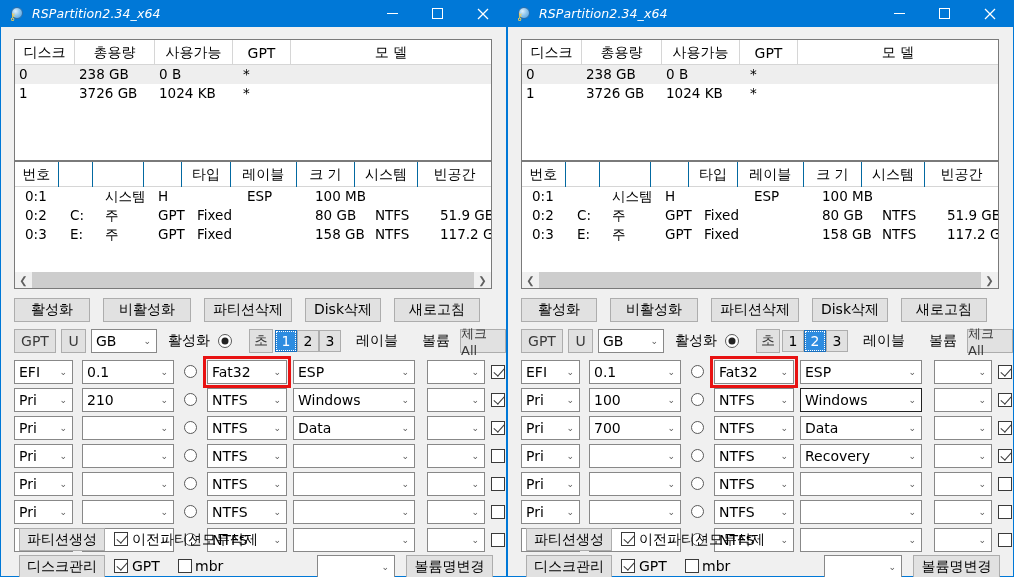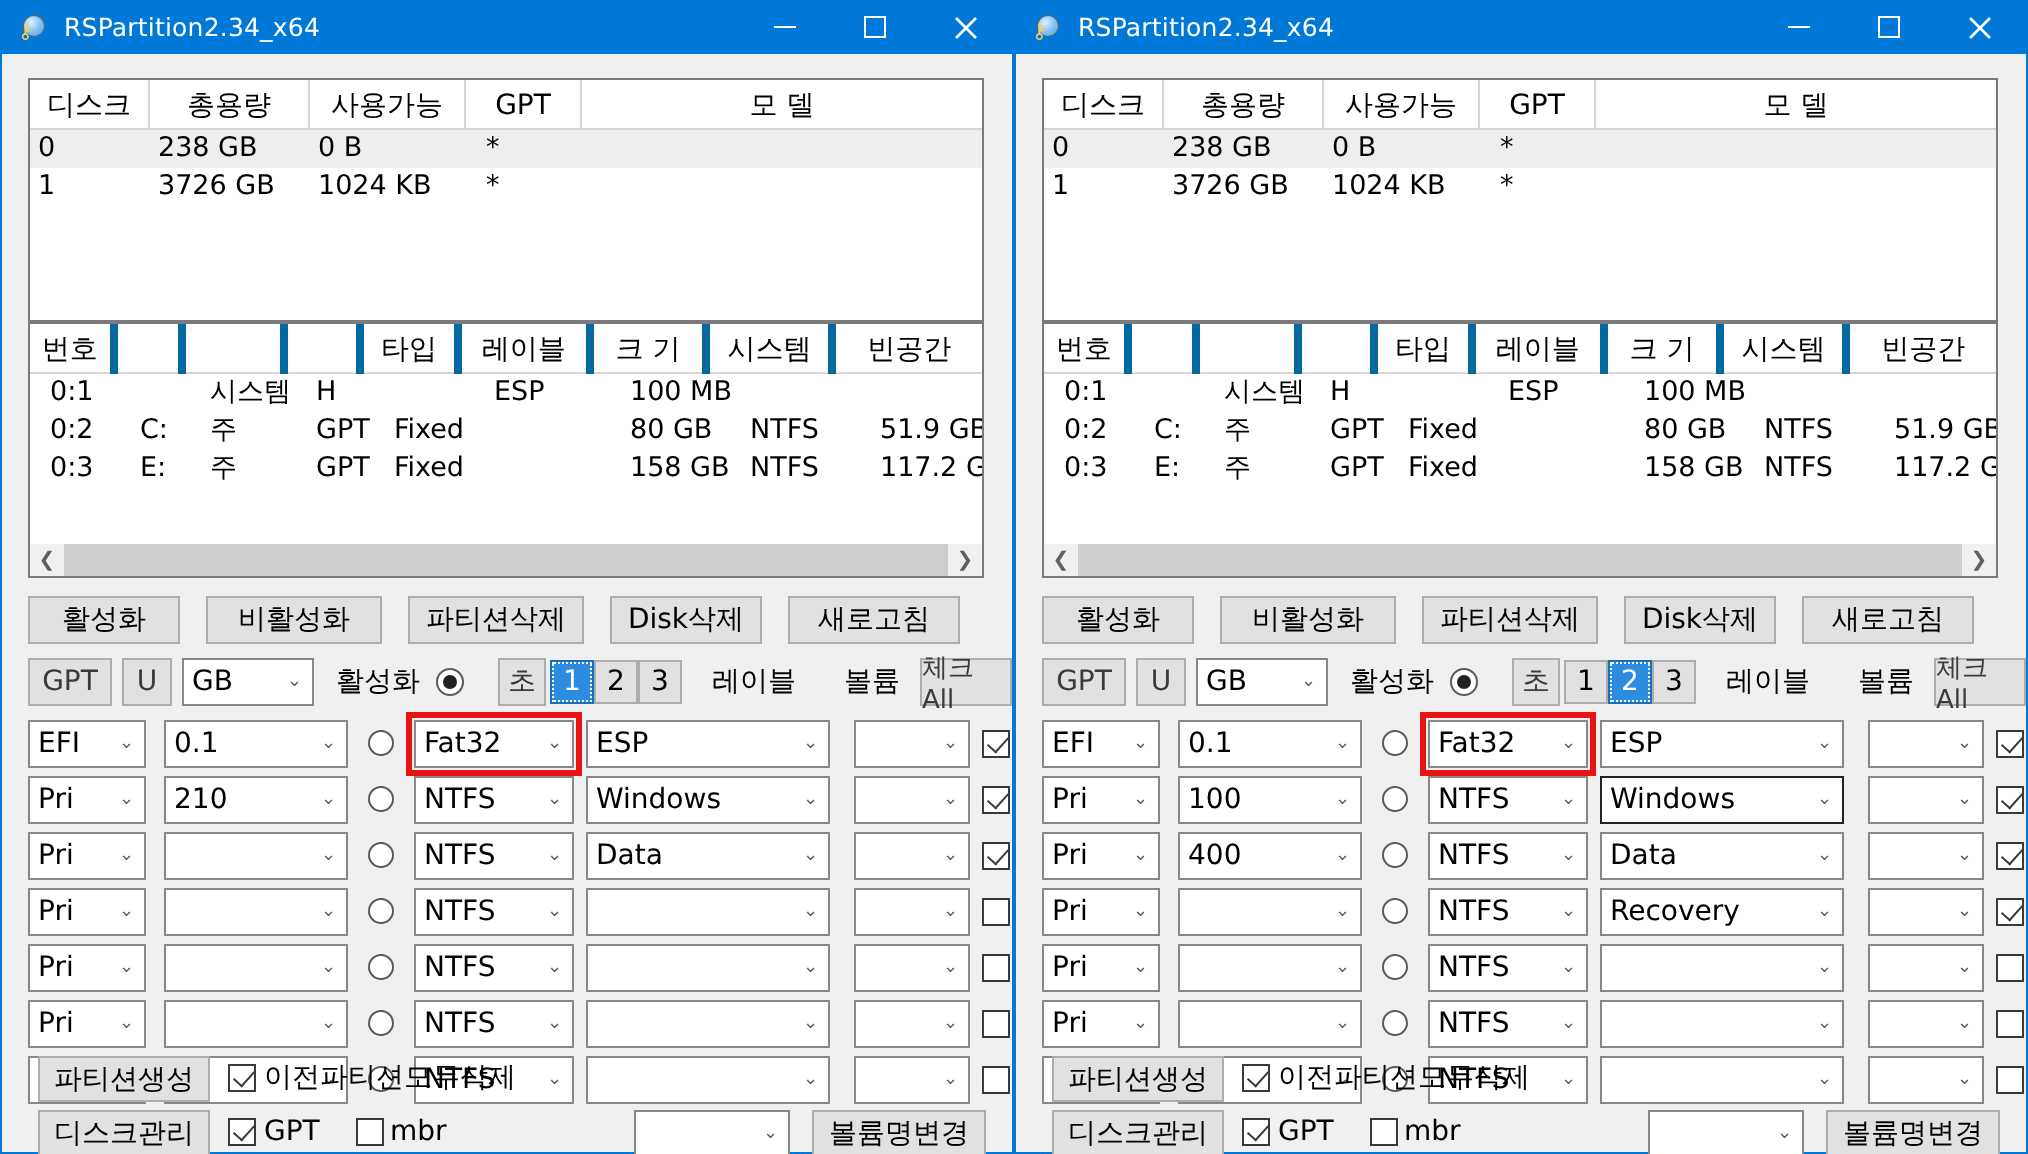--- a/index.html
+++ b/index.html
@@ -38,21 +38,21 @@
     position: absolute; left: 2px; top: 1px;
     width: 12px; height: 12px; border-radius: 50%;
     background: radial-gradient(circle at 35% 32%, #dff0fb 0%, #8fc6ef 45%, #4a9ddd 100%);
     border: 1px solid #2f6ea8;
   }
   .title-icon .key {
     position: absolute; left: 0px; top: 6px;
     width: 9px; height: 9px;
     color: #ffd34d; font-size: 10px; line-height: 9px;
   }
-  .title-text { font-size: 12.5px; letter-spacing: .1px; flex: 1; }
+  .title-text { font-size: 12.5px; letter-spacing: .1px; flex: 1; font-style: italic; }
   .win-btns { display: flex; height: 27px; }
   .win-btn {
     width: 45px; height: 27px;
     display: flex; align-items: center; justify-content: center;
     font-size: 13px; color: #ffffff;
   }
   .win-btn.close-btn { width: 46px; }
   .win-btn svg { display: block; }
 
   
@@ -92,21 +92,21 @@
     font-size: 13.5px; color: #000;
     white-space: nowrap; overflow: hidden;
     padding-left: 4px;
     line-height: 19px;
   }
 
   
   .phead { display: flex; height: 25px; border-bottom: 1px solid #d6d6d6; }
   .phead .pcol {
     font-size: 14px; display: flex; align-items: center; justify-content: center;
-    border-right: 4px solid #0369a1; height: 25px; white-space: nowrap;
+    border-right: 1px solid #0369a1; height: 25px; white-space: nowrap;
   }
   .phead .pcol.nb { border-right: none; }
   .prow { display: flex; height: 19px; }
   .prow .pcell { font-size: 13.5px; line-height: 19px; white-space: nowrap; overflow: hidden; }
 
   
   .hscroll {
     position: absolute; left: 0; right: 0; bottom: 0;
     height: 17px; background: #f0f0f0;
     display: flex; align-items: center;
@@ -730,21 +730,21 @@
               <span class="carrow">⌄</span>
             </div>
             <div class="cbox c-chk on"></div>
           </div>
           <div class="grow">
             <div class="combo c-type ">
               <span class="ctext">Pri</span>
               <span class="carrow">⌄</span>
             </div>
             <div class="combo c-size ">
-              <span class="ctext">400</span>
+              <span class="ctext">700</span>
               <span class="carrow">⌄</span>
             </div>
             <div class="radio small c-radio"></div>
             <div class="combo c-fs ">
               <span class="ctext">NTFS</span>
               <span class="carrow">⌄</span>
             </div>
             <div class="combo c-label ">
               <span class="ctext">Data</span>
               <span class="carrow">⌄</span>

